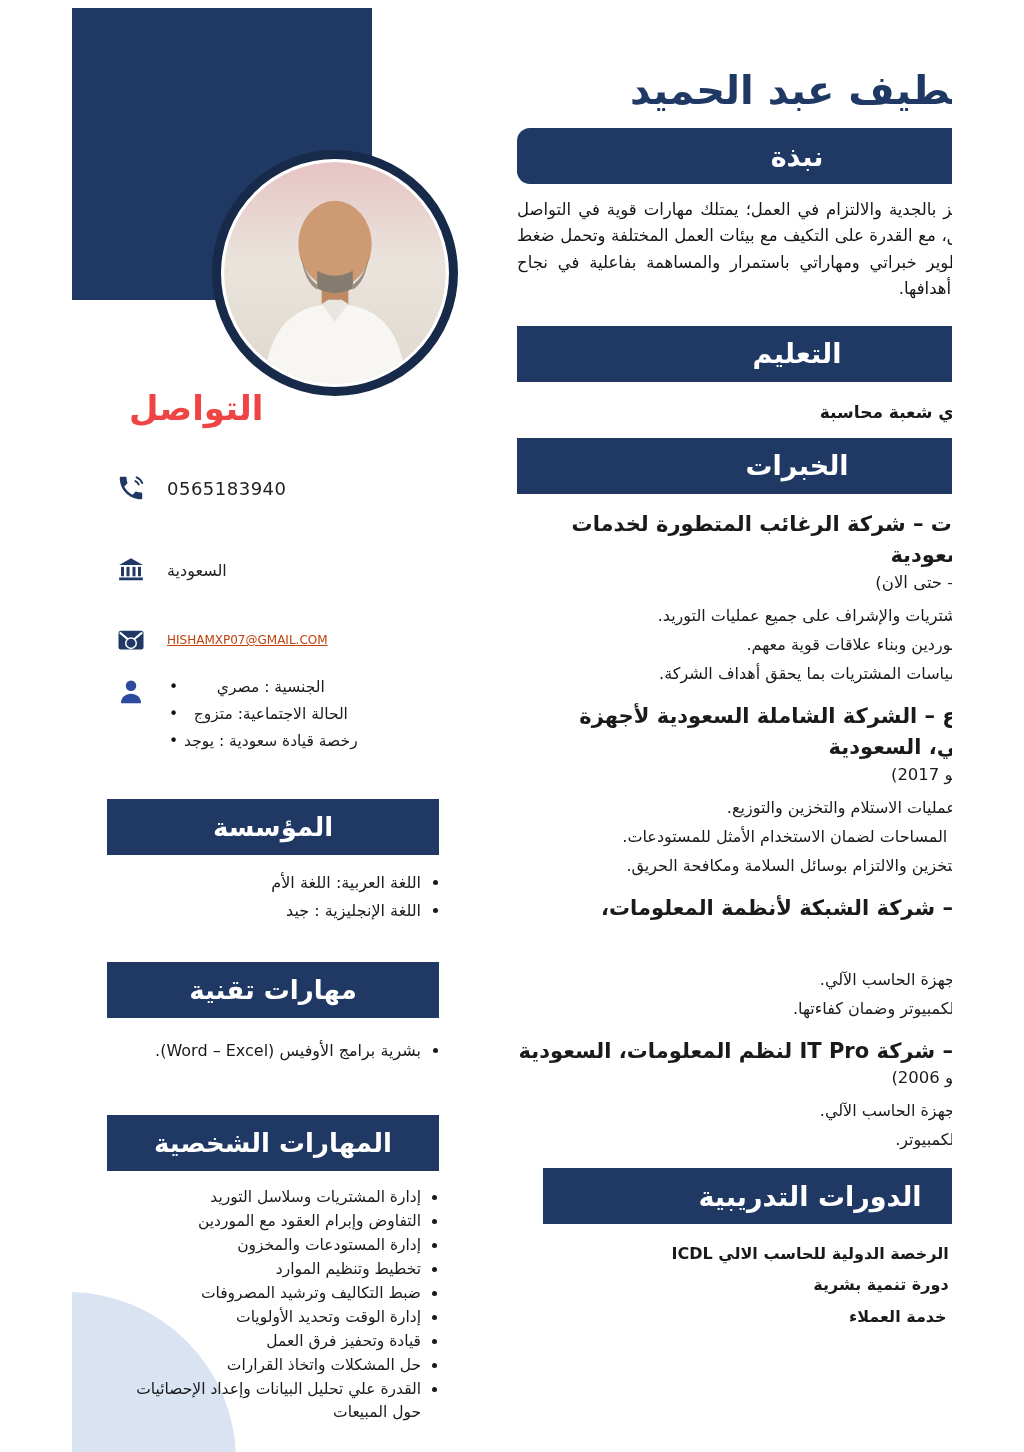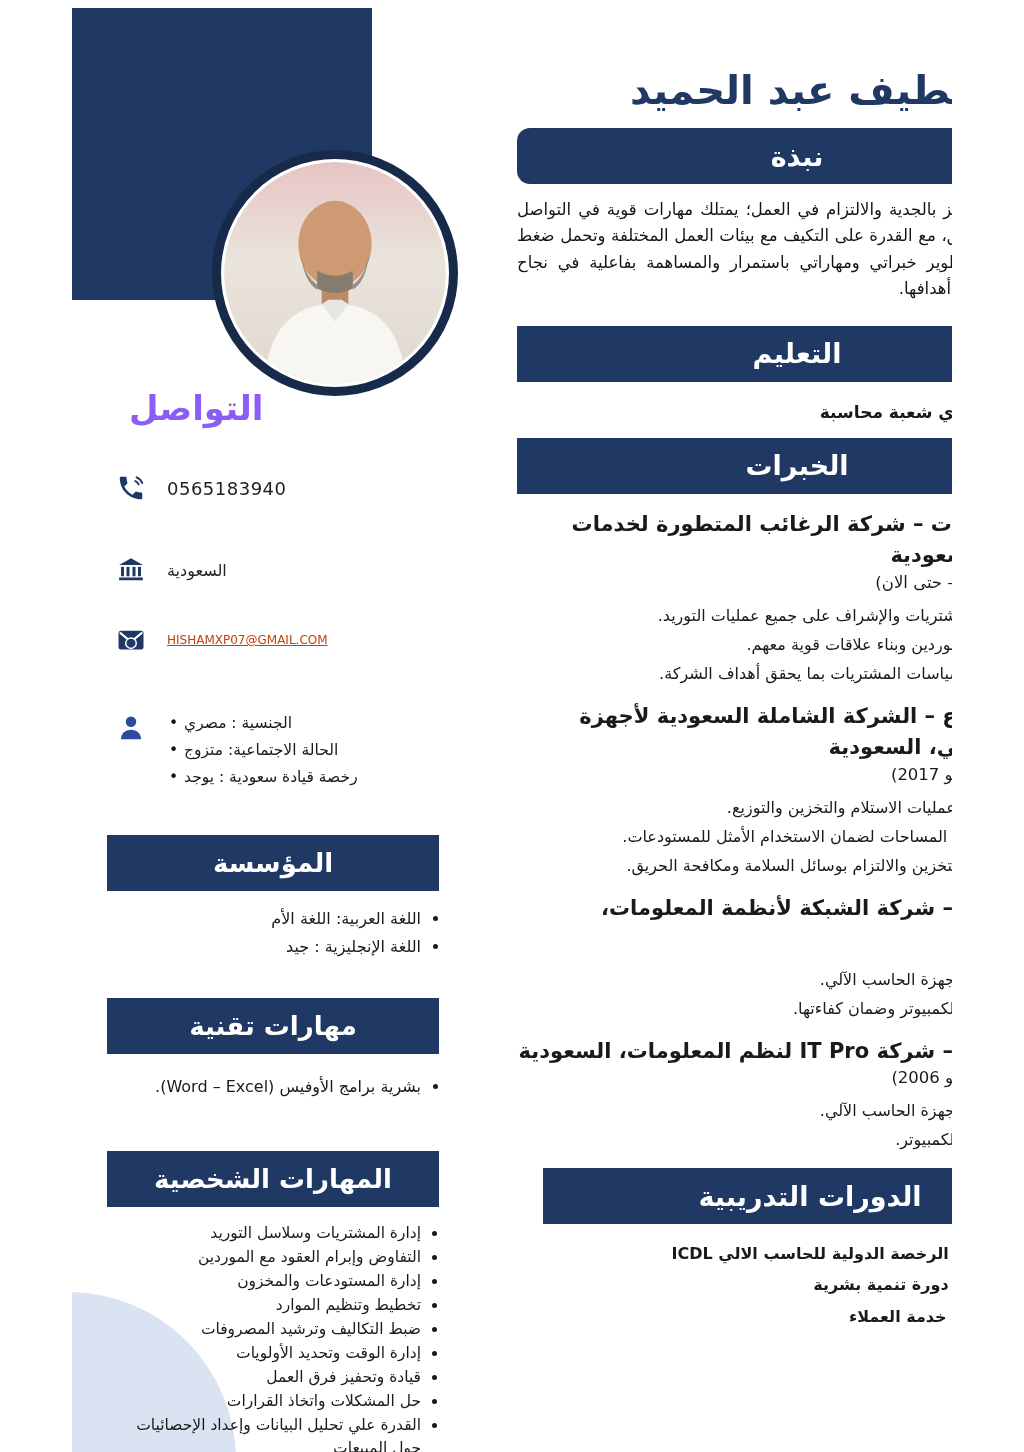--- a/index.html
+++ b/index.html
@@ -41,27 +41,27 @@
   .job-period { font-size:16.5px; margin-top:1px; }
   .job ul { margin-top:12px; padding-right:26px; list-style:disc; text-align:right; }
   .job li { font-size:16px; line-height:1.5; margin-bottom:5px; }
 
   .courses-list { margin-top:16px; padding-right:42px; list-style:disc; text-align:right; }
   .courses-list li { font-weight:700; font-size:16px; line-height:1.7; margin-bottom:4px; }
 
   
   .col-left { position:absolute; left:35px; top:388px; width:332px; }
 
-  .contact-title { direction:rtl; text-align:left; padding-left:22px; font-size:34px; font-weight:600; color:#8b5cf6; }
+  .contact-title { direction:rtl; text-align:left; padding-left:22px; font-size:34px; font-weight:600; color:#ef4444; }
 
   .contact-row { display:flex; align-items:center; gap:18px; padding-left:6px; direction:ltr; }
   .row-phone   { margin-top:42px; }
   .row-country { margin-top:46px; }
   .row-email   { margin-top:34px; }
-  .row-person  { margin-top:52px; align-items:flex-start; }
+  .row-person  { margin-top:16px; align-items:flex-start;text-align:center; }
 
   .icon-box { width:36px; height:36px; flex:0 0 36px; display:flex; align-items:center; justify-content:center; }
   .icon-box svg { width:30px; height:30px; display:block; }
 
   .phone-text   { font-size:18px; color:#222; letter-spacing:.5px; }
   .country-text { font-size:16px; color:#222; }
   .email-link   { font-size:12px; color:#c2410c; text-decoration:underline; word-break:break-all; }
 
   .personal-list { list-style:none; }
   .personal-list li { position:relative; padding-left:17px; font-size:15.5px; line-height:1.75; color:#1a1a1a; }

